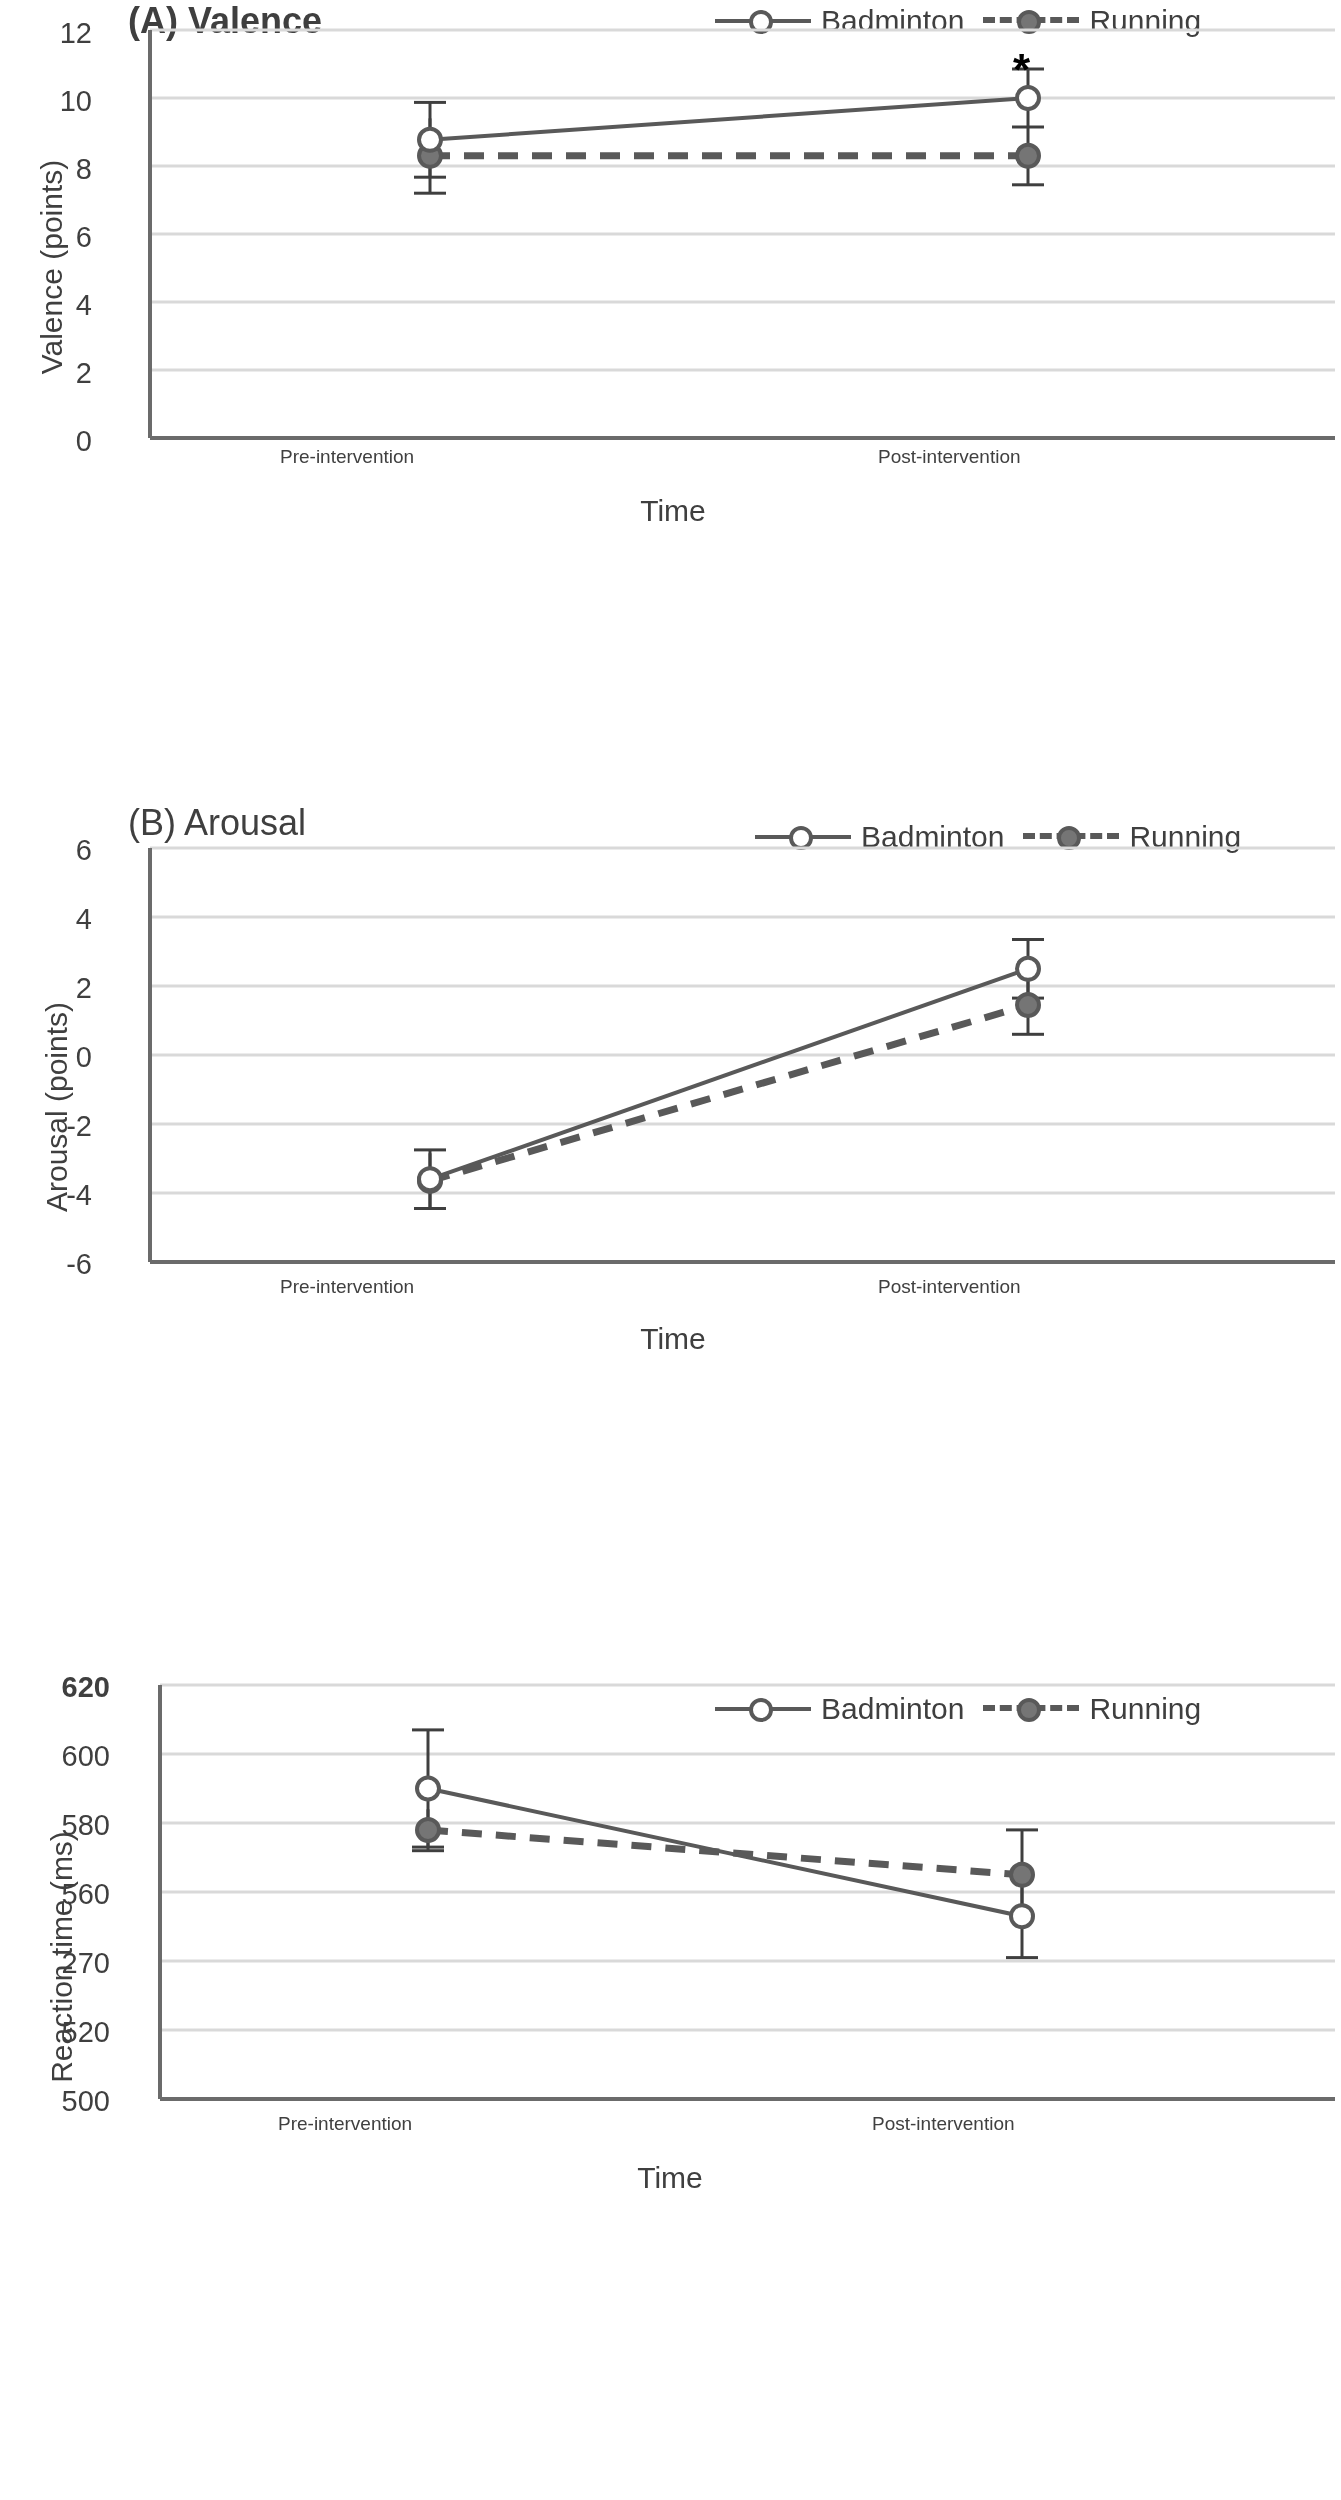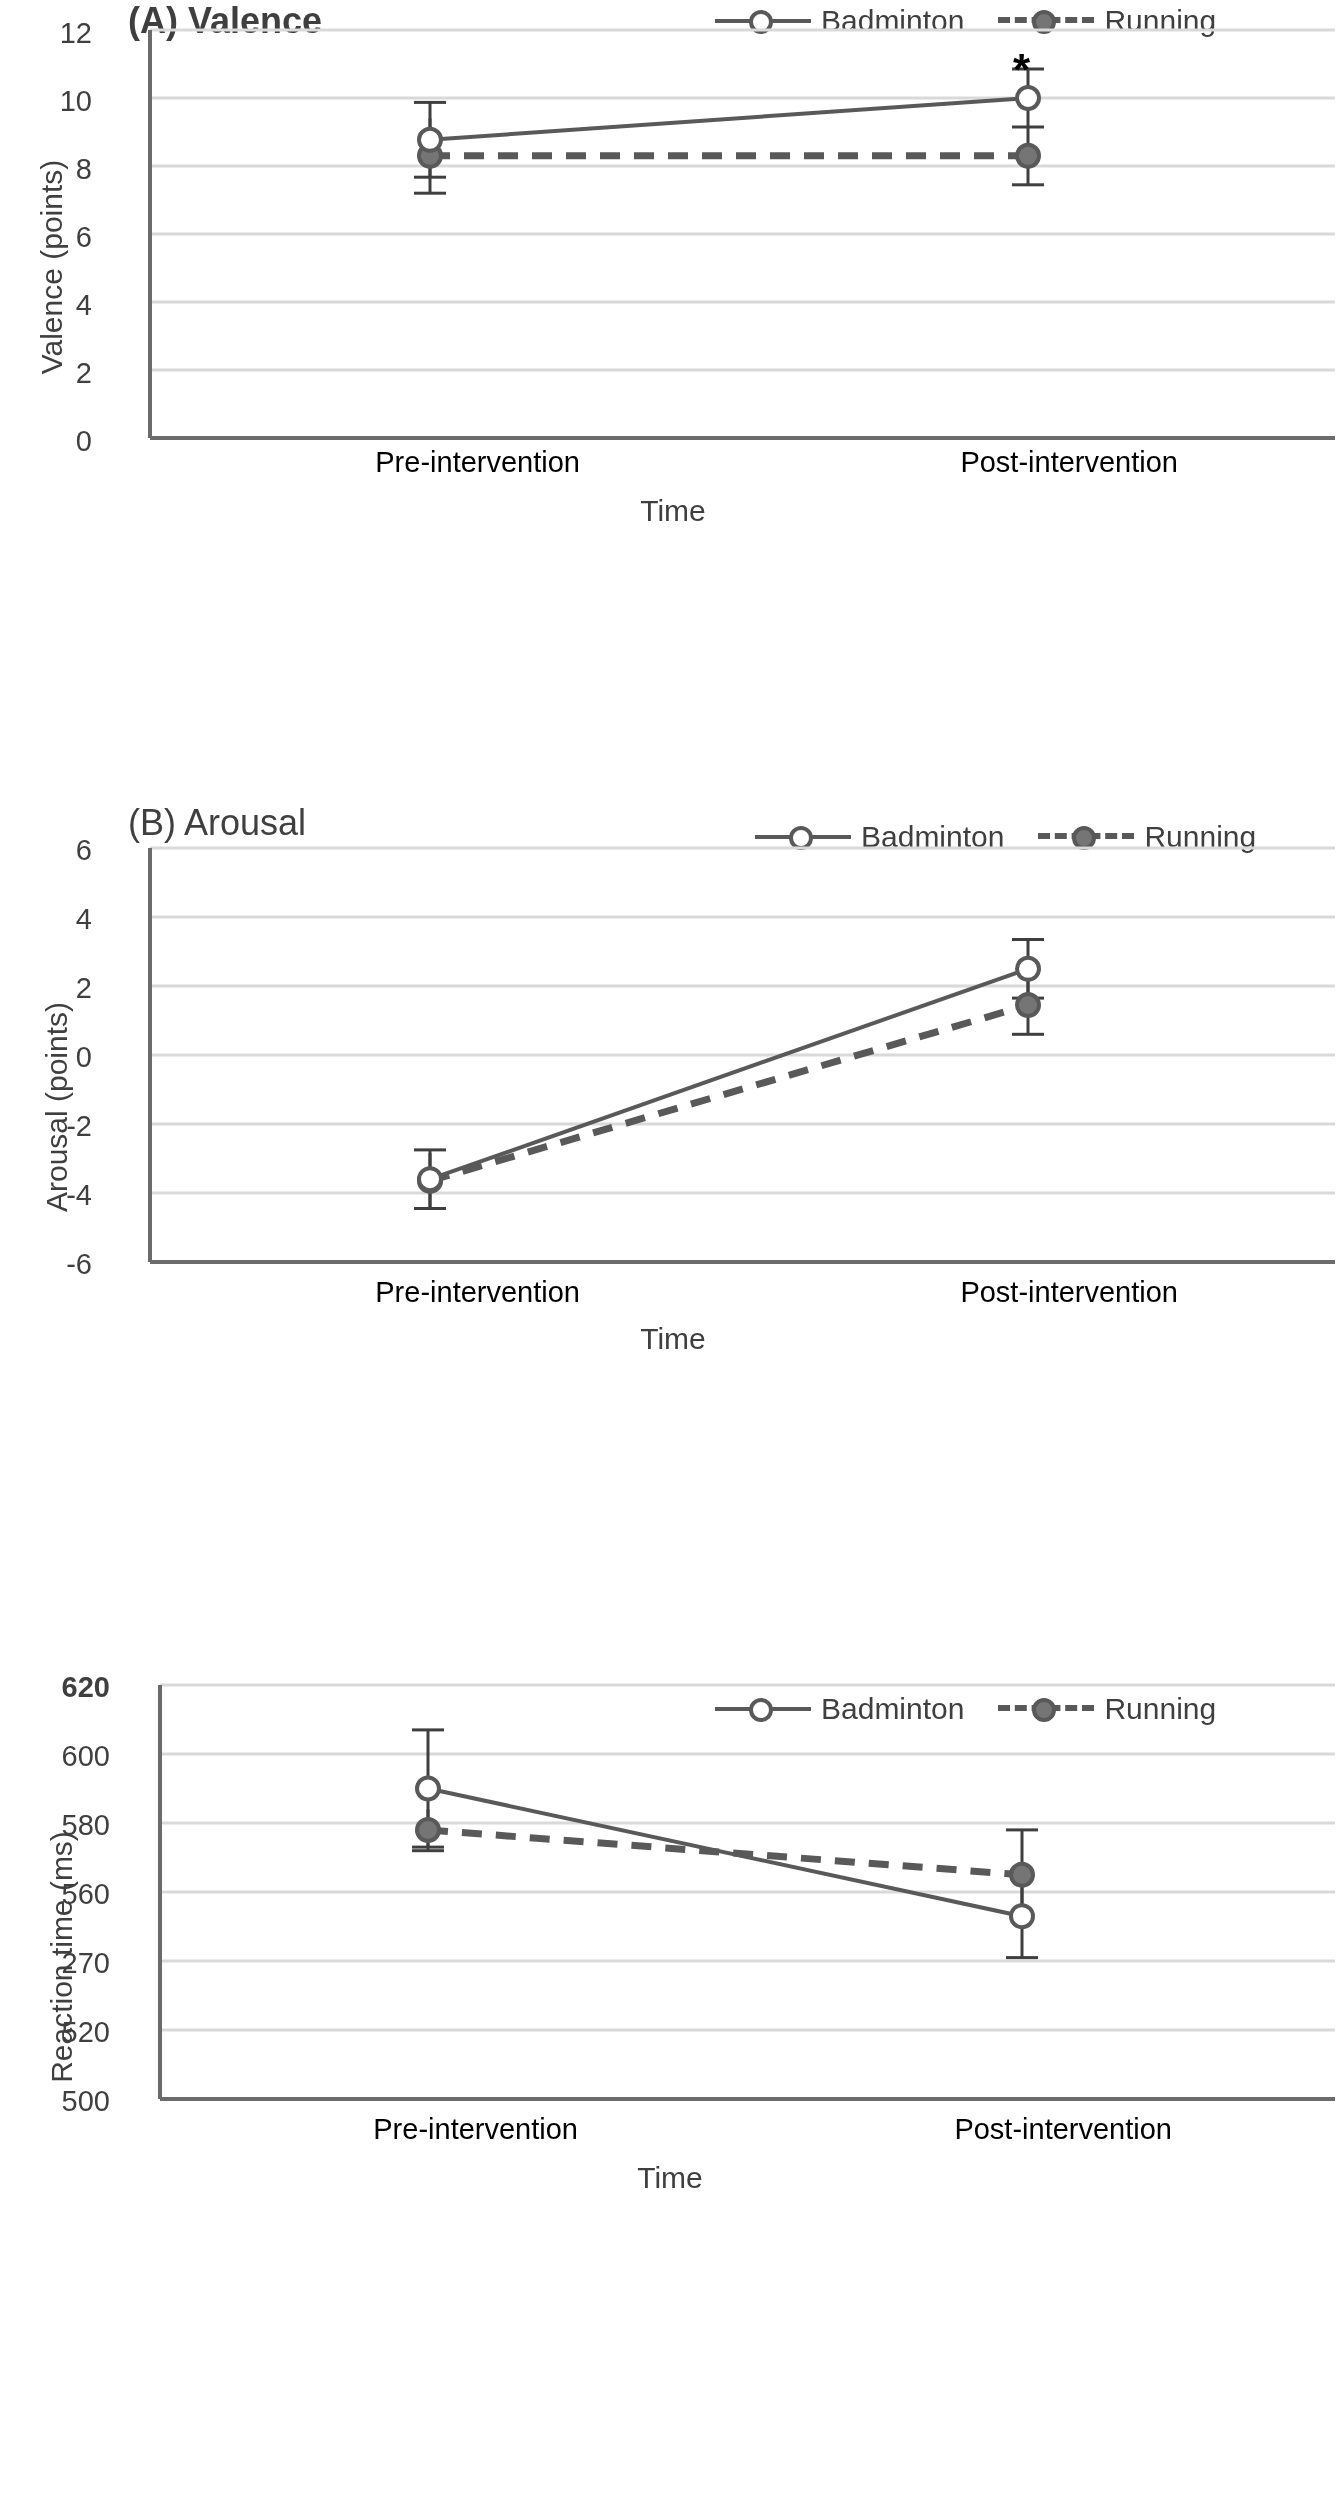--- a/index.html
+++ b/index.html
@@ -41,30 +41,30 @@
   }
   .tick-label-y {
     position: absolute;
     font-size: 29px;
     color: #3f3f3f;
     text-align: right;
     white-space: nowrap;
   }
   .tick-label-x {
     position: absolute;
-    font-size: 29px;
-    color: #000000;
-    text-align: right;
+    font-size: 19px;
+    color: #404040;
+    text-align: left;
     white-space: nowrap;
   }
   .legend {
     position: absolute;
     display: flex;
     align-items: center;
-    gap: 34px;
+    gap: 19px;
   }
   .legend-item {
     display: flex;
     align-items: center;
     gap: 10px;
   }
   .legend-label {
     font-size: 30px;
     color: #3f3f3f;
     white-space: nowrap;

